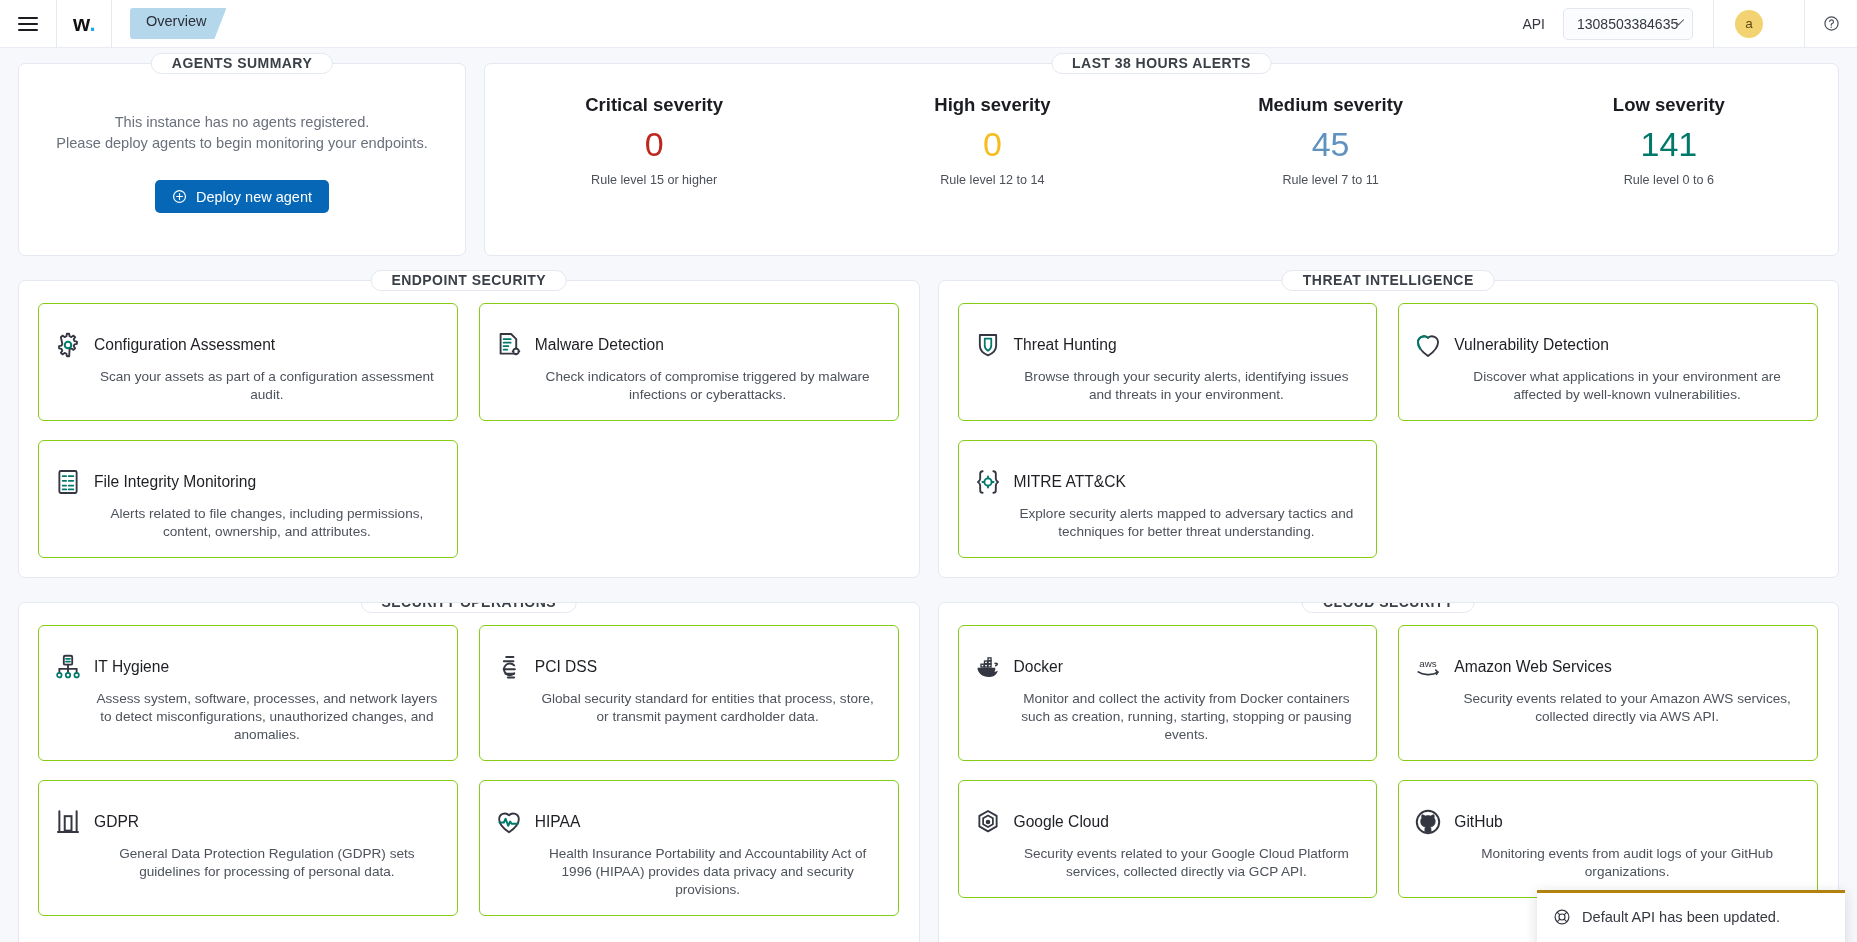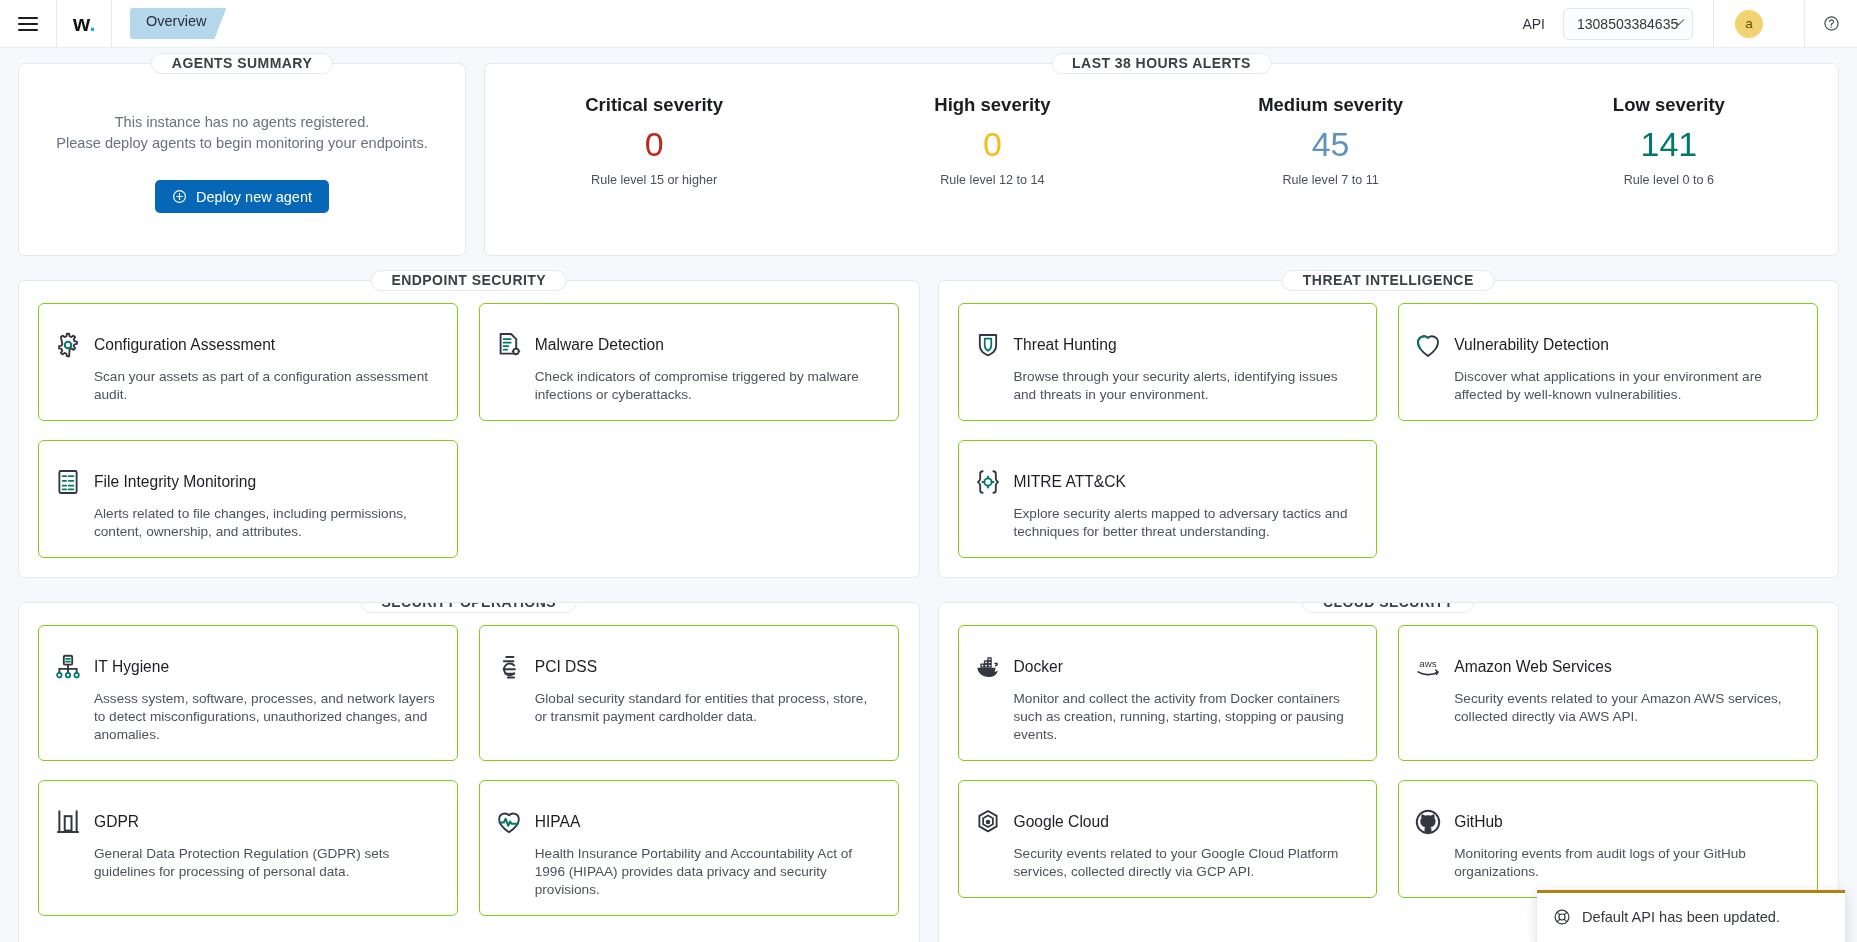--- a/index.html
+++ b/index.html
@@ -95,21 +95,21 @@
   
   .alerts-panel { flex: 1; height: 193px; }
   .alerts-row { display: flex; height: 100%; padding-top: 30px; }
   .sev { flex: 1; text-align: center; }
   .sev-name { font-size: 18.5px; font-weight: 700; color: #1a1c21; }
   .sev-num { font-size: 34px; font-weight: 400; margin-top: 8px; line-height: 40px; }
   .sev-desc { font-size: 12.6px; color: #4b5059; margin-top: 9px; }
 
   
   .sec-row { margin-top: 24px; }
-  .section { flex: 1; padding: 22px 19px 19px 19px; }
+  .section { flex: 1; padding: 22px 19px 19px 19px; text-align: center; }
   .cards { display: flex; flex-wrap: wrap; gap: 19px 21px; }
   .card {
     width: calc(50% - 11px);
     border: 1px solid #84cc16; border-radius: 6px;
     background: #fff; padding: 27px 17px 16px 15px;
     cursor: pointer;
   }
   .card-head { display: flex; align-items: center; gap: 12px; }
   .card-ico { width: 28px; height: 28px; flex: none; display: block; }
   .card-title { font-size: 15.6px; color: #1d1f24; }

